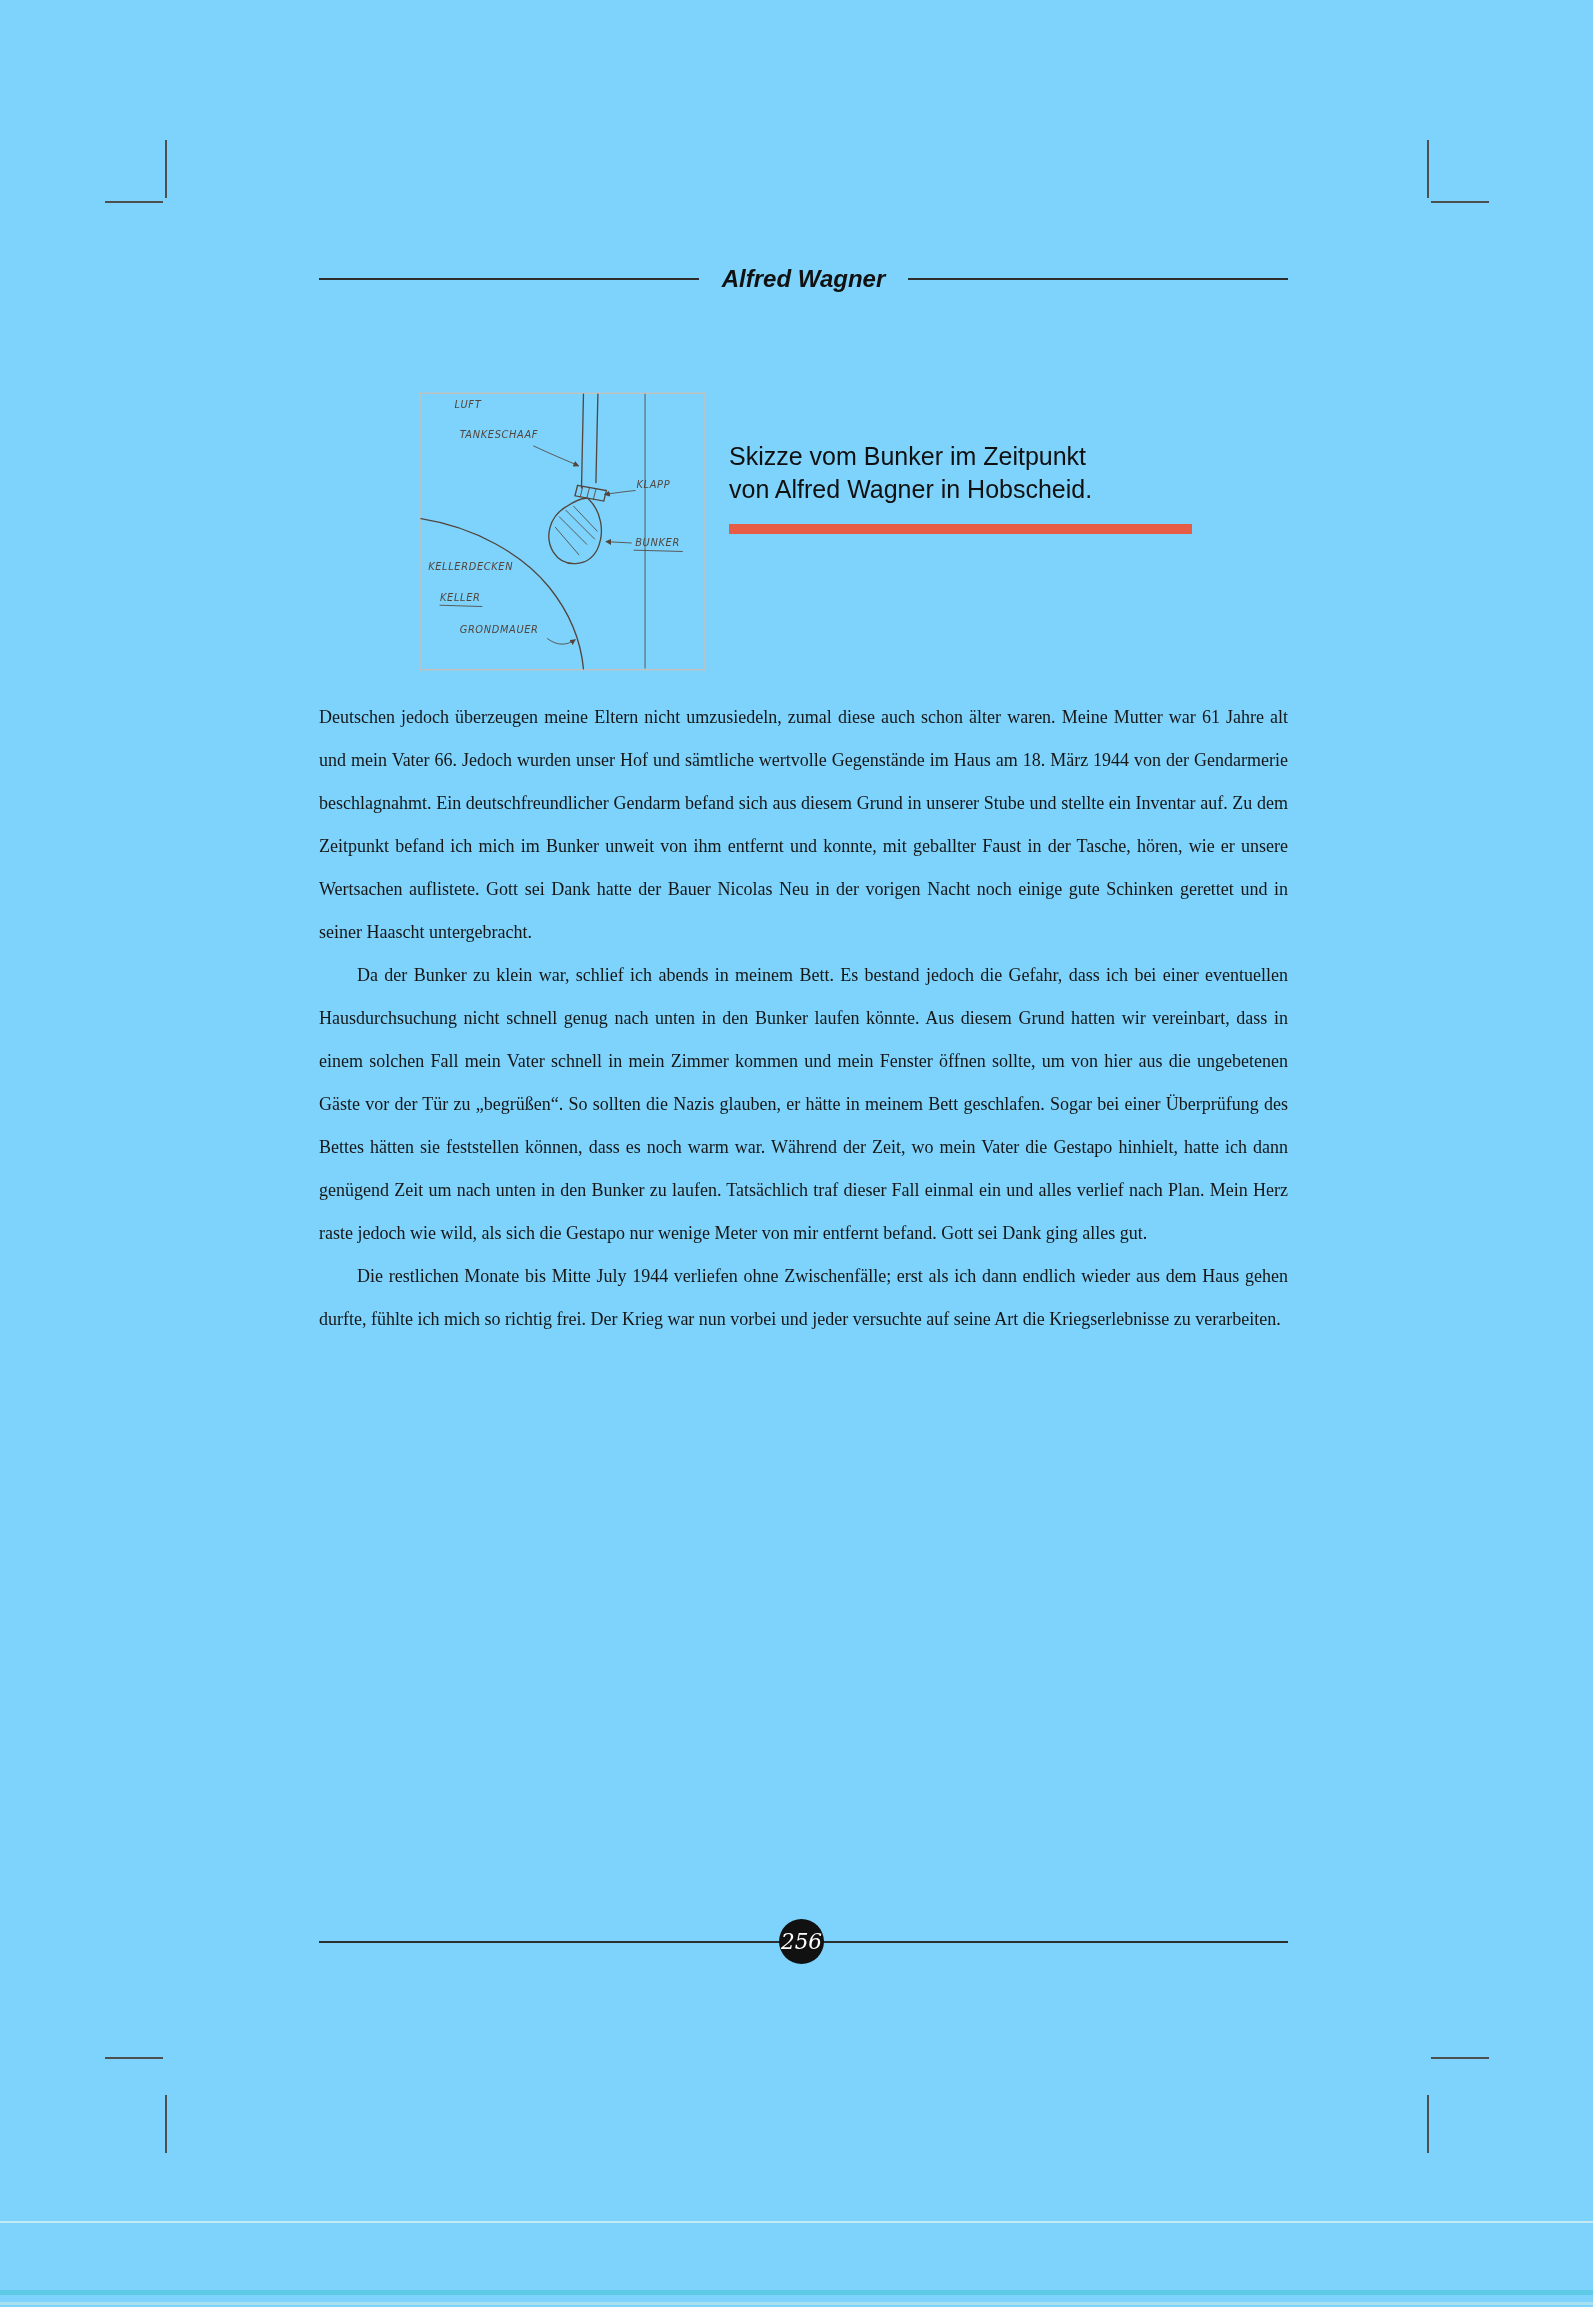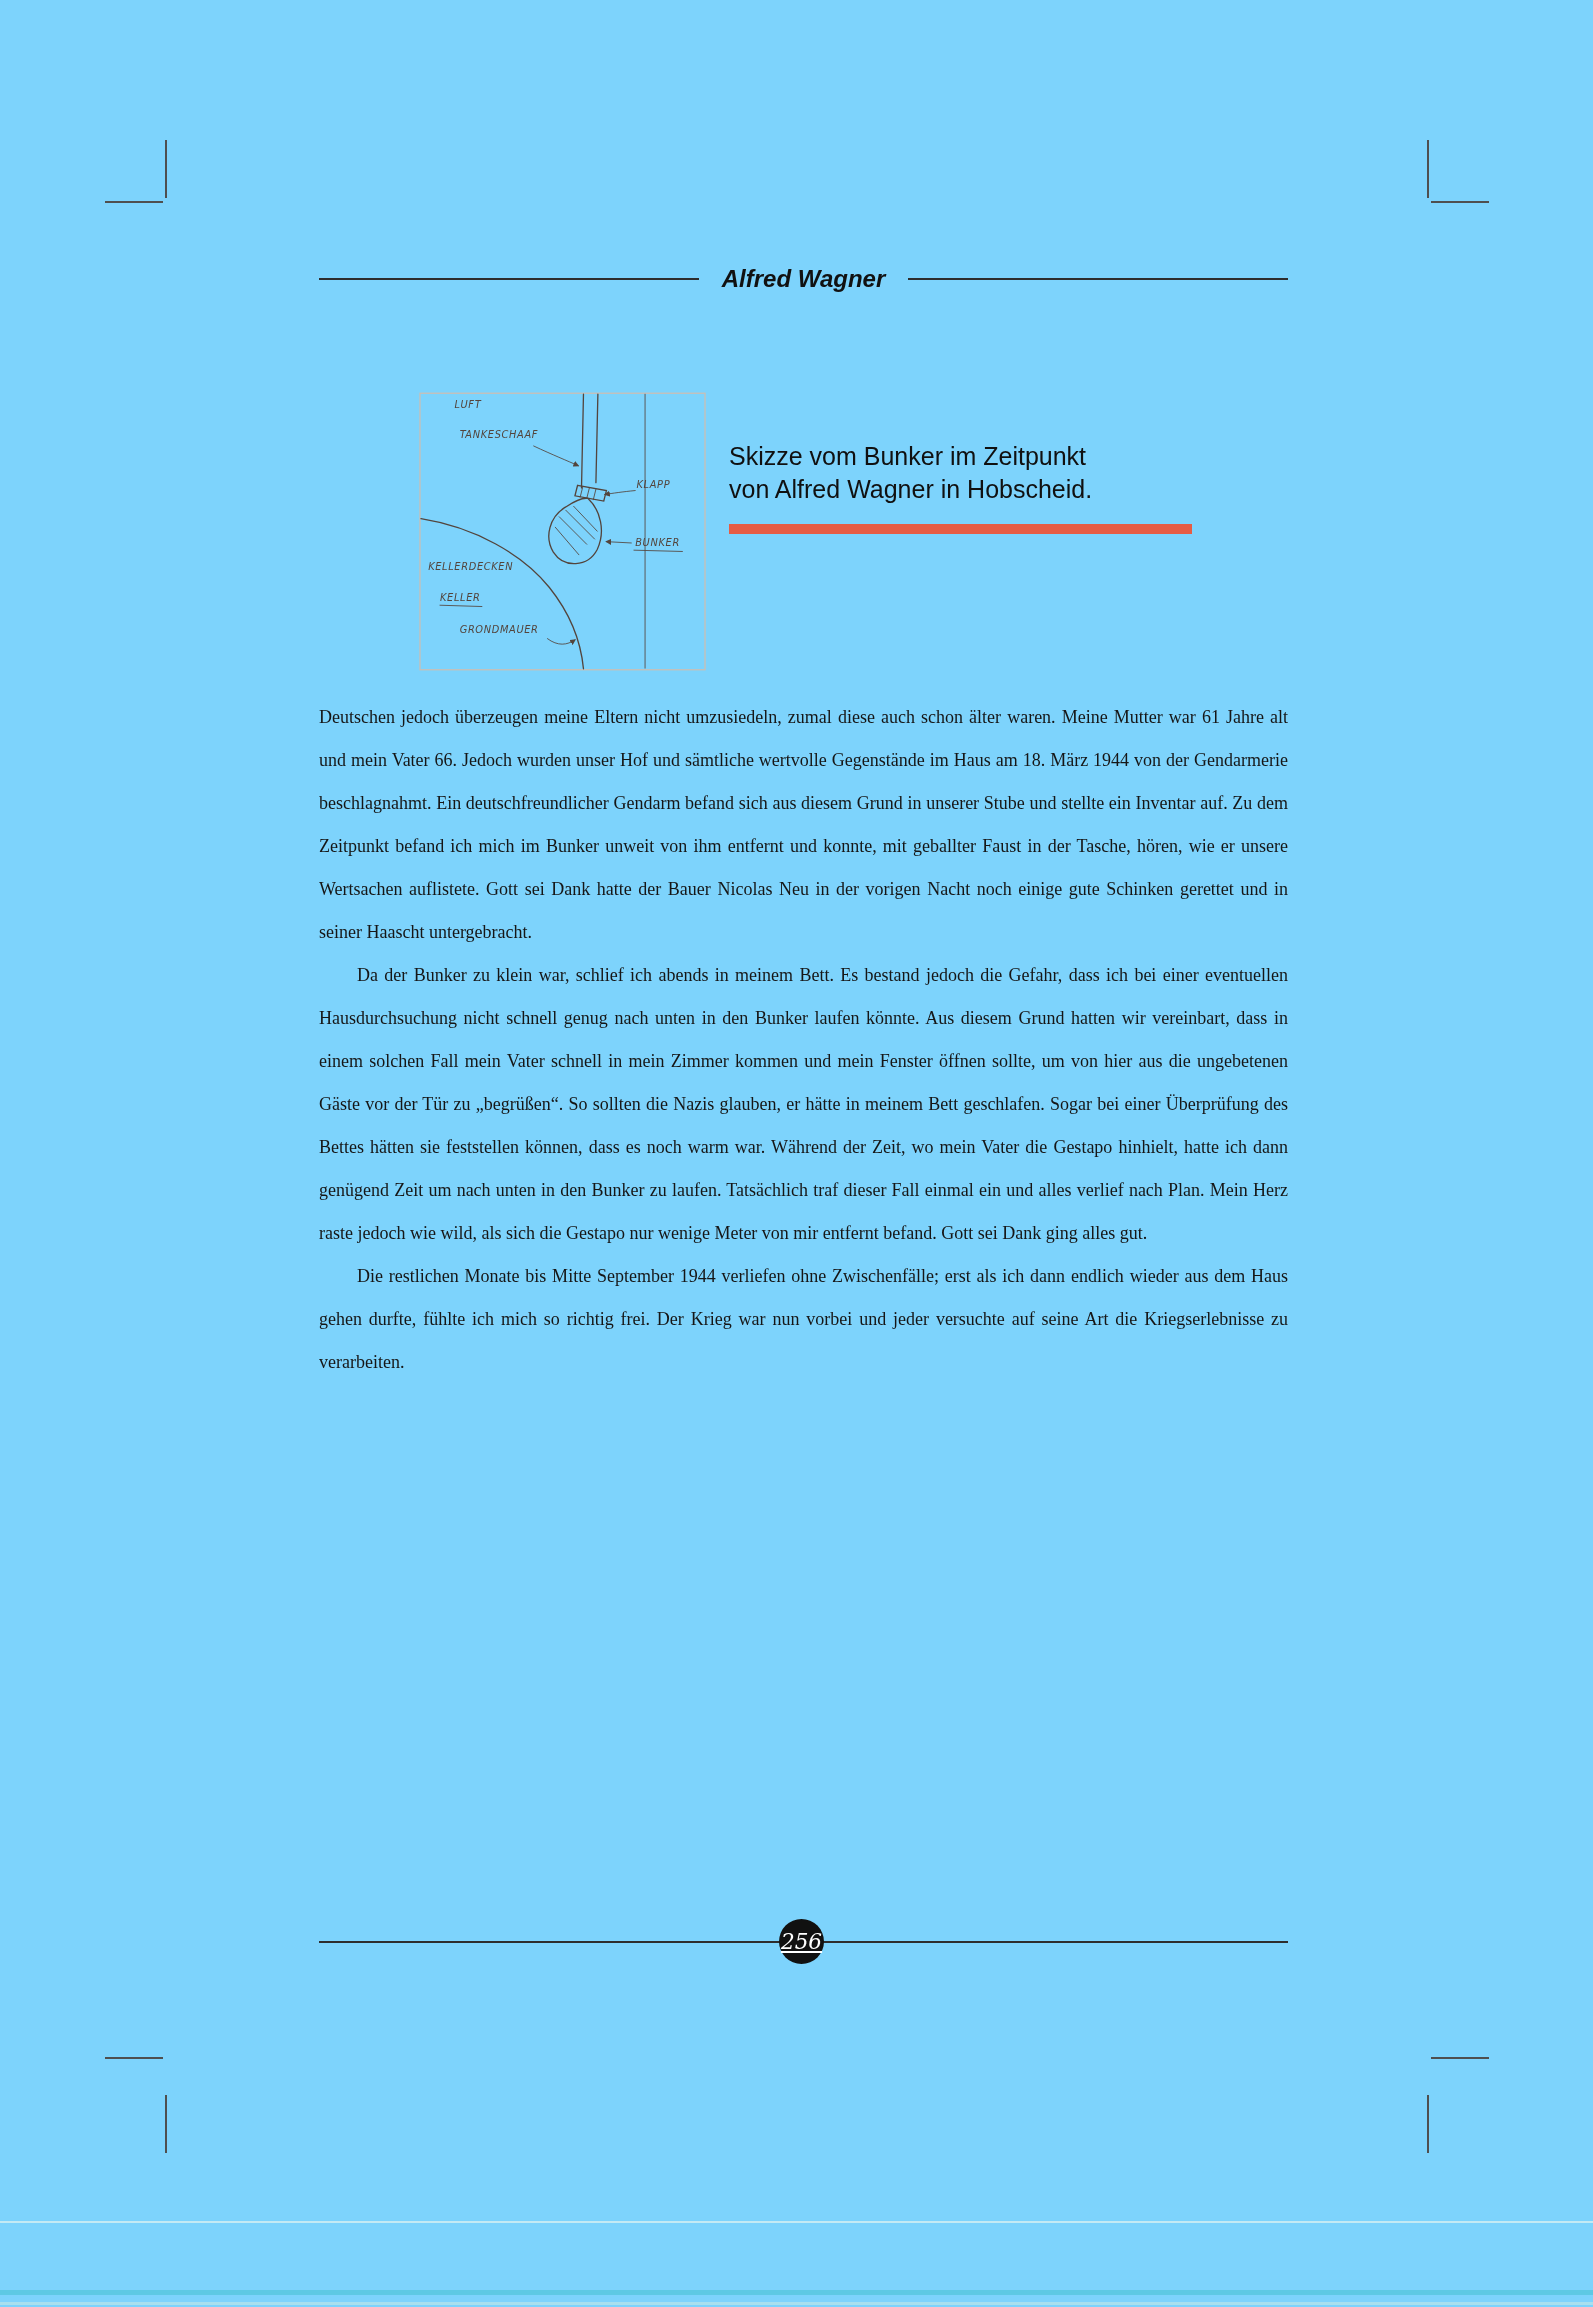--- a/index.html
+++ b/index.html
@@ -75,21 +75,21 @@
   .foot-rule {
     position:absolute; left:319px; top:1941px;
     width:969px; height:2px; background:#2d2d2d;
   }
   .page-circle {
     position:absolute; left:779px; top:1919px;
     width:45px; height:45px; border-radius:50%;
     background:#111; color:#fff;
     display:flex; align-items:center; justify-content:center;
     font-family:"DejaVu Serif", serif;
-    font-style:italic; font-size:21.6px;text-decoration:underline;
+    font-style:italic; font-size:21.6px;
   }
 
   
   .scan-line-1 { position:absolute; left:0; top:2221px; width:1594px; height:2px; background:#c4eaf4; }
   .scan-line-2 { position:absolute; left:0; top:2290px; width:1594px; height:5.2px; background:#5ec9e4; }
   .scan-line-3 { position:absolute; left:0; top:2302px; width:1594px; height:2.6px; background:#a8e0ef; }
 </style>
 </head>
 <body>
 
@@ -153,21 +153,21 @@
 
   <div class="caption">
     <div>Skizze vom Bunker im Zeitpunkt</div>
     <div>von Alfred Wagner in Hobscheid.</div>
   </div>
   <div class="accent-bar"></div>
 
   <main class="body-text">
     <p>Deutschen jedoch überzeugen meine Eltern nicht umzusiedeln, zumal diese auch schon älter waren. Meine Mutter war 61 Jahre alt und mein Vater 66. Jedoch wurden unser Hof und sämtliche wertvolle Gegenstände im Haus am 18. März 1944 von der Gendarmerie beschlagnahmt. Ein deutschfreundlicher Gendarm befand sich aus diesem Grund in unserer Stube und stellte ein Inventar auf. Zu dem Zeitpunkt befand ich mich im Bunker unweit von ihm entfernt und konnte, mit geballter Faust in der Tasche, hören, wie er unsere Wertsachen auflistete. Gott sei Dank hatte der Bauer Nicolas Neu in der vorigen Nacht noch einige gute Schinken gerettet und in seiner Haascht untergebracht.</p>
     <p class="indent">Da der Bunker zu klein war, schlief ich abends in meinem Bett. Es bestand jedoch die Gefahr, dass ich bei einer eventuellen Hausdurchsuchung nicht schnell genug nach unten in den Bunker laufen könnte. Aus diesem Grund hatten wir vereinbart, dass in einem solchen Fall mein Vater schnell in mein Zimmer kommen und mein Fenster öffnen sollte, um von hier aus die ungebetenen Gäste vor der Tür zu „begrüßen“. So sollten die Nazis glauben, er hätte in meinem Bett geschlafen. Sogar bei einer Überprüfung des Bettes hätten sie feststellen können, dass es noch warm war. Während der Zeit, wo mein Vater die Gestapo hinhielt, hatte ich dann genügend Zeit um nach unten in den Bunker zu laufen. Tatsächlich traf dieser Fall einmal ein und alles verlief nach Plan. Mein Herz raste jedoch wie wild, als sich die Gestapo nur wenige Meter von mir entfernt befand. Gott sei Dank ging alles gut.</p>
-    <p class="indent">Die restlichen Monate bis Mitte September 1944 verliefen ohne Zwischenfälle; erst als ich dann endlich wieder aus dem Haus gehen durfte, fühlte ich mich so richtig frei. Der Krieg war nun vorbei und jeder versuchte auf seine Art die Kriegserlebnisse zu verarbeiten.</p>
+    <p class="indent">Die restlichen Monate bis Mitte July 1944 verliefen ohne Zwischenfälle; erst als ich dann endlich wieder aus dem Haus gehen durfte, fühlte ich mich so richtig frei. Der Krieg war nun vorbei und jeder versuchte auf seine Art die Kriegserlebnisse zu verarbeiten.</p>
   </main>
 
   <div class="foot-rule"></div>
   <div class="page-circle">
     <span>256</span>
   </div>
 
   <div class="scan-line-1"></div>
   <div class="scan-line-2"></div>
   <div class="scan-line-3"></div>

